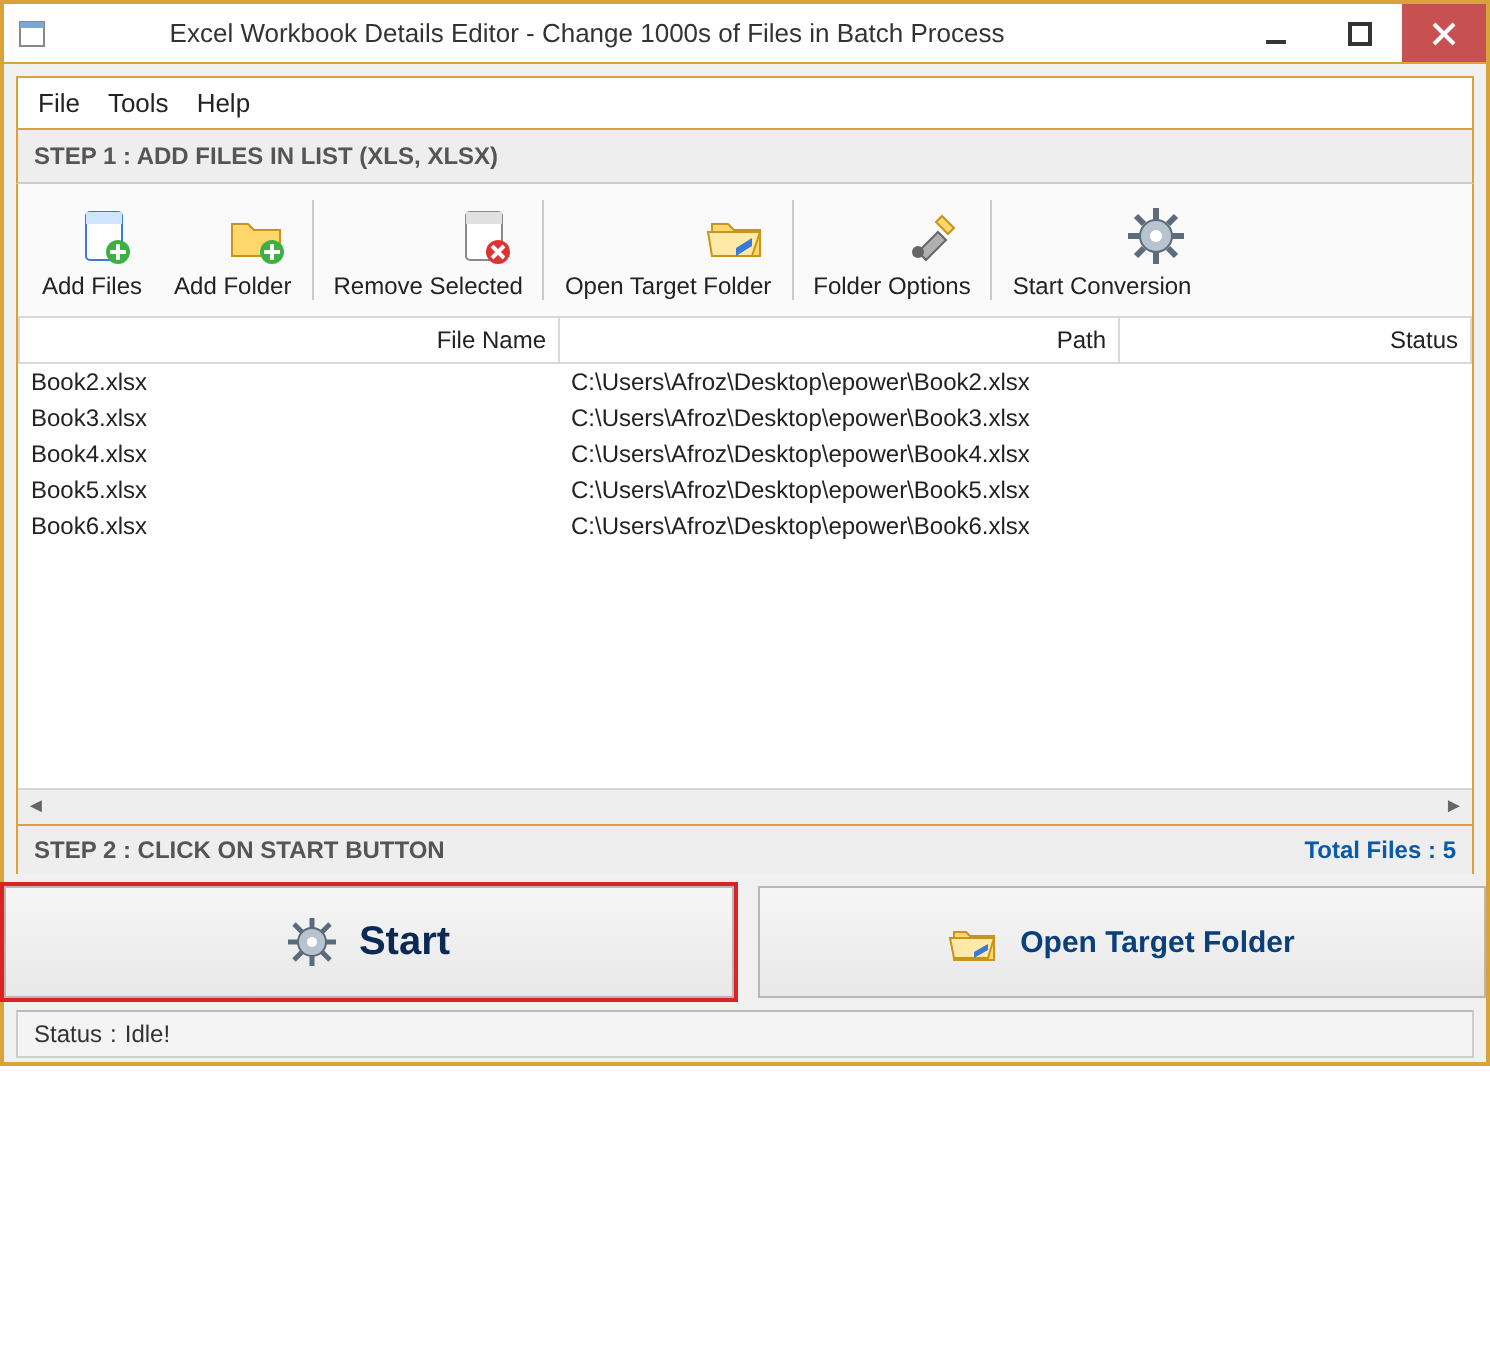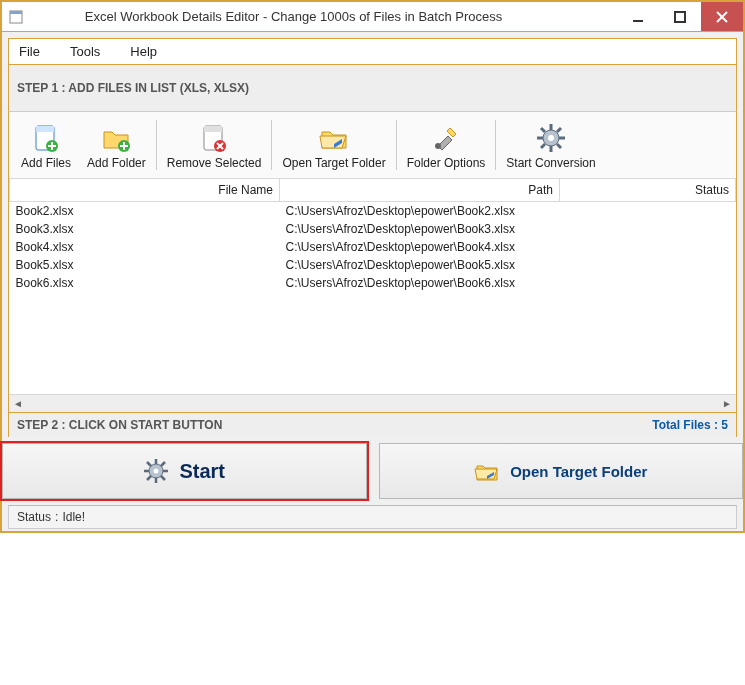--- a/index.html
+++ b/index.html
@@ -29,44 +29,44 @@
   .win-btn {
     width: 42px; display: flex; align-items: center; justify-content: center;
     font-size: 14px; color: #333;
   }
   .win-btn.close { background: #c75050; color: #fff; font-size: 16px; }
   
   .menubar {
     background: #fff;
     margin: 6px 6px 0 6px;
     border: 1px solid #d9a33a;
-    display: flex; gap: 30px; padding: 5px 10px;
+    display: flex; gap: 14px; padding: 5px 10px;
     font-size: 13px; color: #222;
   }
   .menu-item { cursor: default; }
   
   .step-label {
     background: #eee;
     margin: 0 6px;
     border-left: 1px solid #d9a33a;
     border-right: 1px solid #d9a33a;
     border-bottom: 1px solid #ccc;
-    padding: 16px 8px;
+    padding: 6px 8px;
     font-size: 12px; font-weight: bold; color: #555;
   }
   
   .toolbar {
     background: #fafafa;
     margin: 0 6px;
     border-left: 1px solid #d9a33a;
     border-right: 1px solid #d9a33a;
     display: flex; padding: 4px 4px;
   }
   .tool-btn {
-    display: flex; flex-direction: column; align-items: center; justify-content: flex-start;
+    display: flex; flex-direction: column; align-items: flex-end; justify-content: flex-start;
     padding: 4px 8px; font-size: 12px; color: #222;
     cursor: default; min-width: 66px;
   }
   .tool-btn .ico { width: 36px; height: 36px; display: flex; align-items: center; justify-content: center; }
   .tool-sep { width: 1px; background: #ccc; margin: 4px 2px;}
   
   .grid-wrap {
     margin: 0 6px;
     border: 1px solid #d9a33a; border-top: none;
     flex: 1; display: flex; flex-direction: column;

